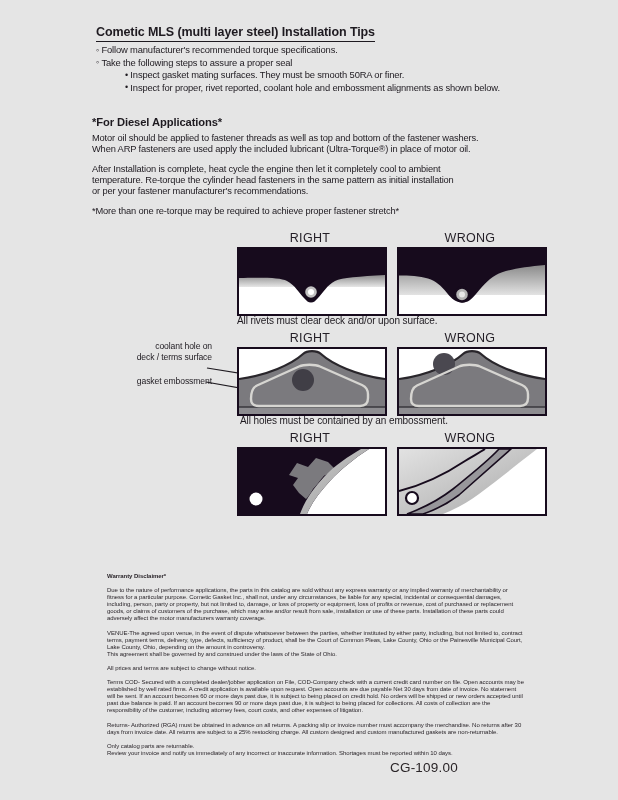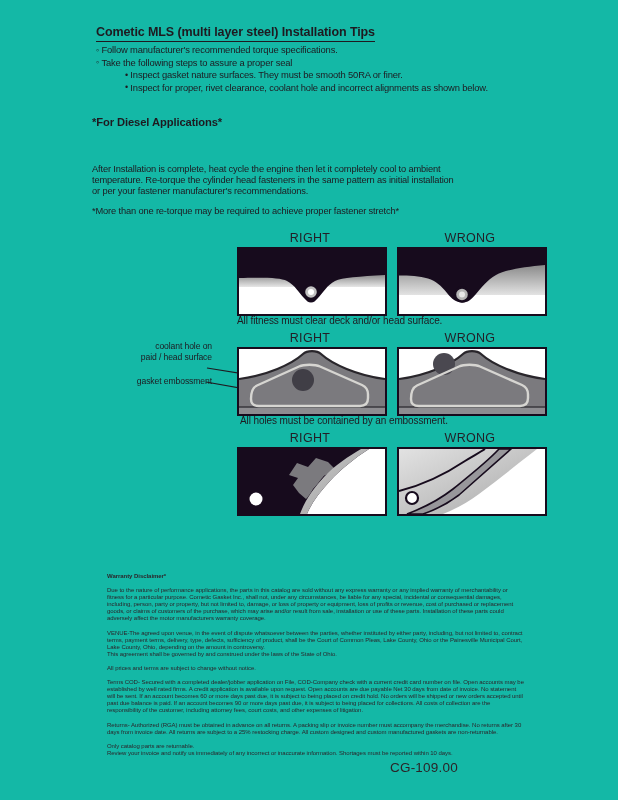--- a/index.html
+++ b/index.html
@@ -1,17 +1,17 @@
 <!DOCTYPE html>
 <html><head>
 <meta charset="utf-8">
 <style>
   html,body{margin:0;padding:0;background:#ffffff;}
   .page{
-    position:relative;width:618px;height:800px;background:#14b8a6;overflow:hidden;
+    position:relative;width:618px;height:800px;background:#e5e5e5;overflow:hidden;
     font-family:"Liberation Sans","DejaVu Sans",sans-serif;color:#1e1a20;
   }
   .abs{position:absolute;}
   .title{
     left:96px;top:25px;font-size:12.5px;font-weight:700;letter-spacing:-0.1px;
     border-bottom:1.6px solid #1e1a20;padding-bottom:2px;
   }
   .bullets{left:96px;top:44px;font-size:9.4px;line-height:12.5px;letter-spacing:-0.15px;}
   .bullet::before{content:"\25E6\00a0";font-size:9px;position:relative;top:-0.5px;}
   .subbullet{margin-left:29px;}
@@ -44,25 +44,27 @@
 </head>
 <body>
 
 <div class="page">
 
   <div class="abs title">Cometic MLS (multi layer steel) Installation Tips</div>
 
   <div class="abs bullets">
     <div class="bullet">Follow manufacturer's recommended torque specifications.</div>
     <div class="bullet">Take the following steps to assure a proper seal</div>
-    <div class="bullet subbullet">Inspect gasket nature surfaces.  They must be smooth 50RA or finer.</div>
-    <div class="bullet subbullet">Inspect for proper, rivet clearance, coolant hole and incorrect alignments as shown below.</div>
+    <div class="bullet subbullet">Inspect gasket mating surfaces.  They must be smooth 50RA or finer.</div>
+    <div class="bullet subbullet">Inspect for proper, rivet reported, coolant hole and embossment alignments as shown below.</div>
   </div>
 
   <div class="abs h2">*For Diesel Applications*</div>
+  <div class="abs para p1">Motor oil should be applied to fastener threads as well as top and bottom of the fastener washers.
+When ARP fasteners are used apply the included lubricant (Ultra-Torque®) in place of motor oil.</div>
   <div class="abs para note">*More than one re-torque may be required to achieve proper fastener stretch*</div>
   <div class="abs para p2">After Installation is complete, heat cycle the engine then let it completely cool to ambient
 temperature. Re-torque the cylinder head fasteners in the same pattern as initial installation
 or per your fastener manufacturer's recommendations.</div>
 
   <div class="abs figlabel row1l colL">RIGHT</div>
   <div class="abs figlabel row1l colR">WRONG</div>
 
   <div class="abs figbox row1b colL">
     <svg viewBox="0 0 146 65" preserveAspectRatio="none">
@@ -90,27 +92,27 @@
         </defs>
       <rect width="146" height="65" fill="#ffffff"></rect>
       <rect x="0" y="16" width="146" height="30" fill="url(#gB)"></rect>
       <rect x="0" y="46" width="146" height="19" fill="#ffffff"></rect>
       <path d="M0,0 H146 V16 C124,18 106,21 97,26 C88,31 82,39 77,45 C72,51 69,53.5 63,53.5 C57,53.5 53,50 48,44 C42,36.5 37,32 29,29.5 C21,27 10,26.5 0,26.5 Z" fill="#170b1d"></path>
       <circle cx="63" cy="45.5" r="7" fill="#b5b5b5" stroke="#170b1d" stroke-width="2.4"></circle>
       <circle cx="63" cy="45.5" r="3" fill="#e8e8e8"></circle>
     </svg>
   </div>
 
-  <div class="abs caption cap1">All fitness must clear deck and/or head surface.</div>
+  <div class="abs caption cap1">All rivets must clear deck and/or upon surface.</div>
 
   <div class="abs figlabel row2l colL">RIGHT</div>
   <div class="abs figlabel row2l colR">WRONG</div>
 
   <div class="abs callout co1">coolant hole on
-paid / head surface</div>
+deck / terms surface</div>
   <div class="abs callout co2">gasket embossment</div>
   <svg class="abs" style="left:200px;top:355px" width="110" height="45">
     <line x1="7" y1="13" x2="94" y2="27" stroke="#1e1a20" stroke-width="1.2"></line>
     <line x1="6" y1="27" x2="62" y2="37" stroke="#1e1a20" stroke-width="1.2"></line>
   </svg>
 
   <div class="abs figbox row2b colL">
     <svg viewBox="0 0 146 65" preserveAspectRatio="none">
       <rect width="146" height="65" fill="#ffffff"></rect>
       <path d="M0,30 C28,26.5 53,15 64,5 C68,1.2 78,1.2 82,5 C93,15 118,26.5 146,30 V65 H0 Z" fill="#7b7a7e"></path>

